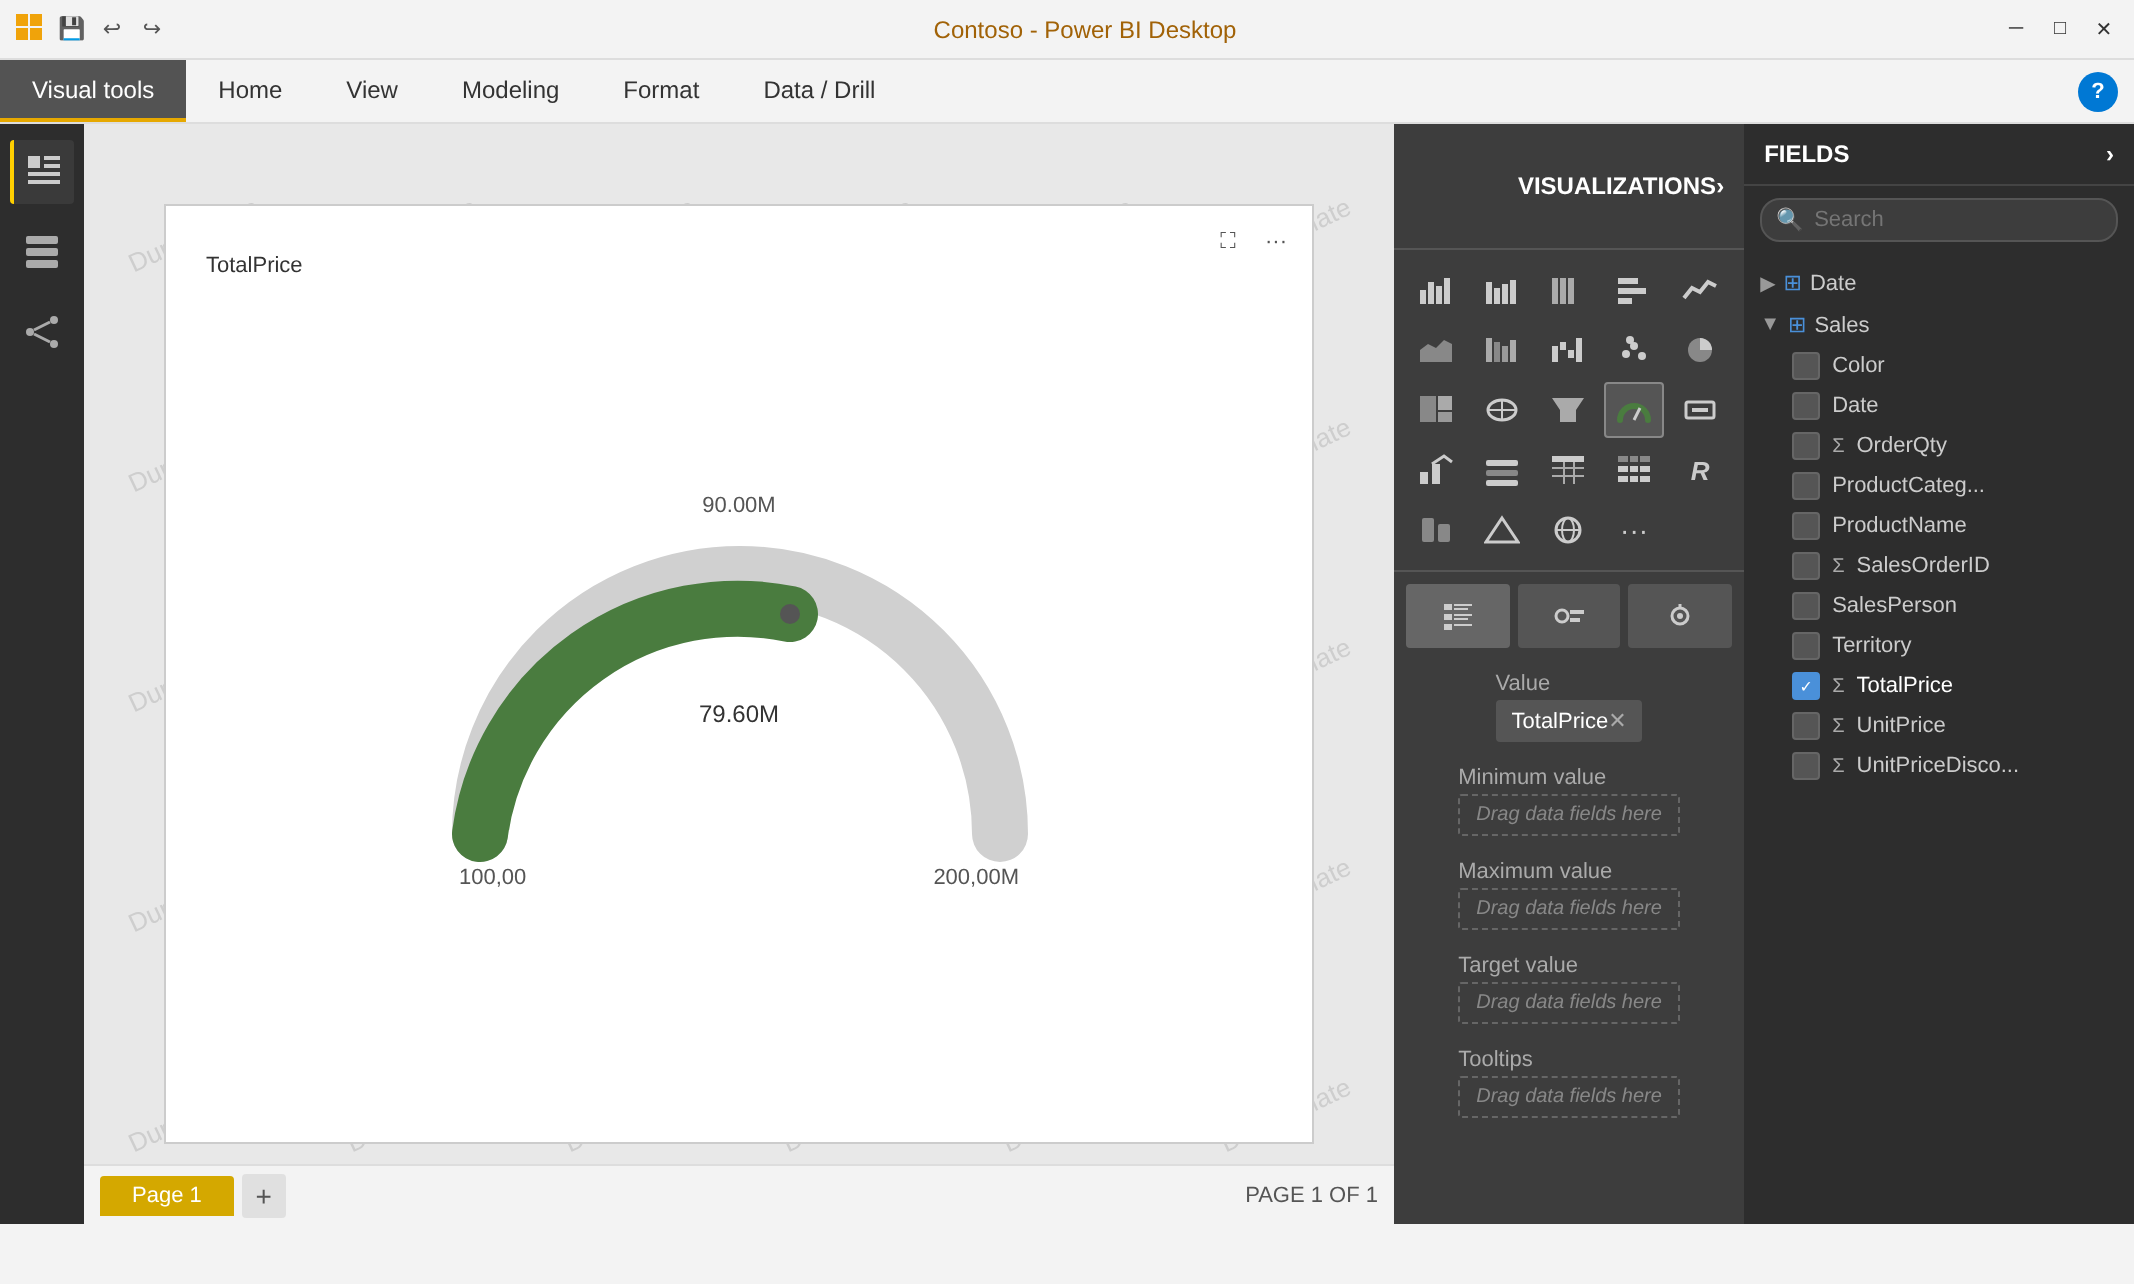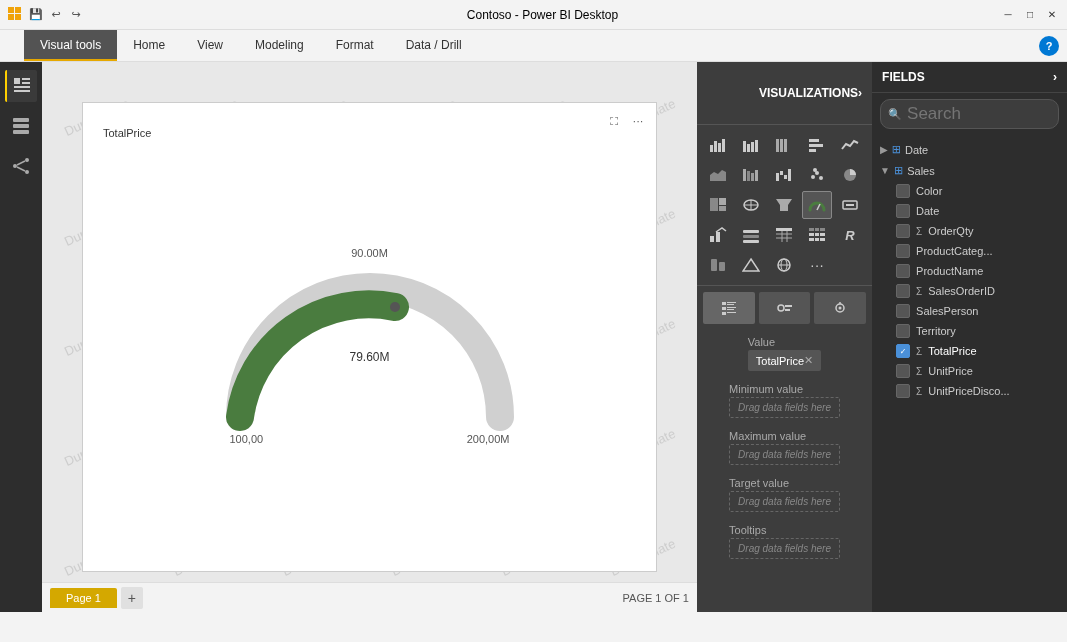--- a/index.html
+++ b/index.html
@@ -1,29 +1,29 @@
 <!DOCTYPE html>
 <html><head>
   <meta charset="utf-8">
   <style>
     * { box-sizing: border-box; margin: 0; padding: 0; }
     body { font-family: 'Segoe UI', Arial, sans-serif; font-size: 12px; background: #f3f3f3; overflow: hidden; width: 1067px; height: 642px; }
 
     
     .title-bar { display: flex; align-items: center; height: 30px; background: #f3f3f3; border-bottom: 1px solid #ddd; padding: 0 8px; }
     .title-bar-left { display: flex; align-items: center; gap: 4px; }
-    .title-bar-center { flex: 1; display: flex; align-items: center; justify-content: center; font-size: 12px; color: #000000; }
+    .title-bar-center { flex: 1; display: flex; align-items: center; justify-content: center; font-size: 12px; color: #a16207; }
     .title-bar-right { display: flex; align-items: center; gap: 8px; }
     .tb-icon { width: 16px; height: 16px; display: flex; align-items: center; justify-content: center; font-size: 11px; color: #555; }
     .win-btn { width: 14px; height: 14px; display: flex; align-items: center; justify-content: center; font-size: 10px; color: #333; cursor: pointer; }
 
     
     .ribbon { height: 32px; background: #f3f3f3; border-bottom: 1px solid #ddd; display: flex; align-items: stretch; }
     .ribbon-tab { padding: 0 16px; display: flex; align-items: center; font-size: 12px; color: #333; cursor: pointer; border-bottom: 2px solid transparent; }
-    .ribbon-tab.active { background: #ffcf00; color: #000; font-weight: 500; border-bottom: 2px solid #e6a800; margin-left: 24px; }
+    .ribbon-tab.active { background: #ffcf00; color: #000; font-weight: 500; border-bottom: 2px solid #e6a800; }
     .ribbon-tab.visual-tools { background: #535353; color: #fff; }
 
     
     .main-layout { display: flex; height: calc(642px - 62px - 30px); }
 
     
     .left-sidebar { width: 42px; background: #2d2d2d; display: flex; flex-direction: column; align-items: center; padding-top: 8px; gap: 8px; }
     .sidebar-icon { width: 32px; height: 32px; display: flex; align-items: center; justify-content: center; color: #ccc; cursor: pointer; border-radius: 2px; }
     .sidebar-icon.active { background: #3a3a3a; border-left: 2px solid #ffcf00; }
 
@@ -64,21 +64,21 @@
     .viz-fields { flex: 1; padding: 6px 8px; display: flex; flex-direction: column; gap: 12px; overflow-y: auto; align-items: center; }
     .viz-field-label { font-size: 11px; color: #aaa; margin-bottom: 2px; }
     .viz-field-value { background: #555; color: #fff; border-radius: 2px; padding: 4px 8px; font-size: 11px; display: flex; align-items: center; justify-content: space-between; }
     .viz-field-value .x-btn { color: #aaa; cursor: pointer; }
     .viz-field-drop { border: 1px dashed #666; color: #888; padding: 4px 8px; font-size: 10px; border-radius: 2px; font-style: italic; }
 
     
     .fields-panel { width: 206px; background: #2d2d2d; display: flex; flex-direction: column; }
     .fields-panel-header { display: flex; align-items: center; justify-content: space-between; padding: 8px 10px; color: #fff; font-size: 12px; font-weight: 600; border-bottom: 1px solid #444; }
     .fields-search-wrap { position: relative; margin: 6px 8px; }
-    .fields-search-wrap input { width: 100%; background: #3d3d3d; border: 1px solid #555; color: #ccc; font-size: 17px; padding: 4px 8px 4px 26px; border-radius: 10px; outline: none; }
+    .fields-search-wrap input { width: 100%; background: #3d3d3d; border: 1px solid #555; color: #ccc; font-size: 11px; padding: 4px 8px 4px 26px; border-radius: 10px; outline: none; }
     .fields-search-icon { position: absolute; left: 8px; top: 50%; transform: translateY(-50%); color: #999; font-size: 11px; pointer-events: none; }
     .fields-list { flex: 1; overflow-y: auto; padding: 4px 0; }
     .fields-group { }
     .fields-group-header { display: flex; align-items: center; padding: 4px 8px; color: #ccc; cursor: pointer; font-size: 11px; gap: 4px; }
     .fields-group-icon { font-size: 10px; color: #999; }
     .fields-group-table-icon { color: #4a90d9; font-size: 11px; }
     .fields-item { display: flex; align-items: center; padding: 3px 8px 3px 24px; color: #ccc; font-size: 11px; gap: 6px; cursor: pointer; }
     .fields-item.active { color: #fff; }
     .fields-item-check { width: 14px; height: 14px; border: 1px solid #666; background: #555; display: flex; align-items: center; justify-content: center; border-radius: 2px; }
     .fields-item-check.checked { background: #4a90d9; border-color: #4a90d9; color: #fff; font-size: 8px; }

